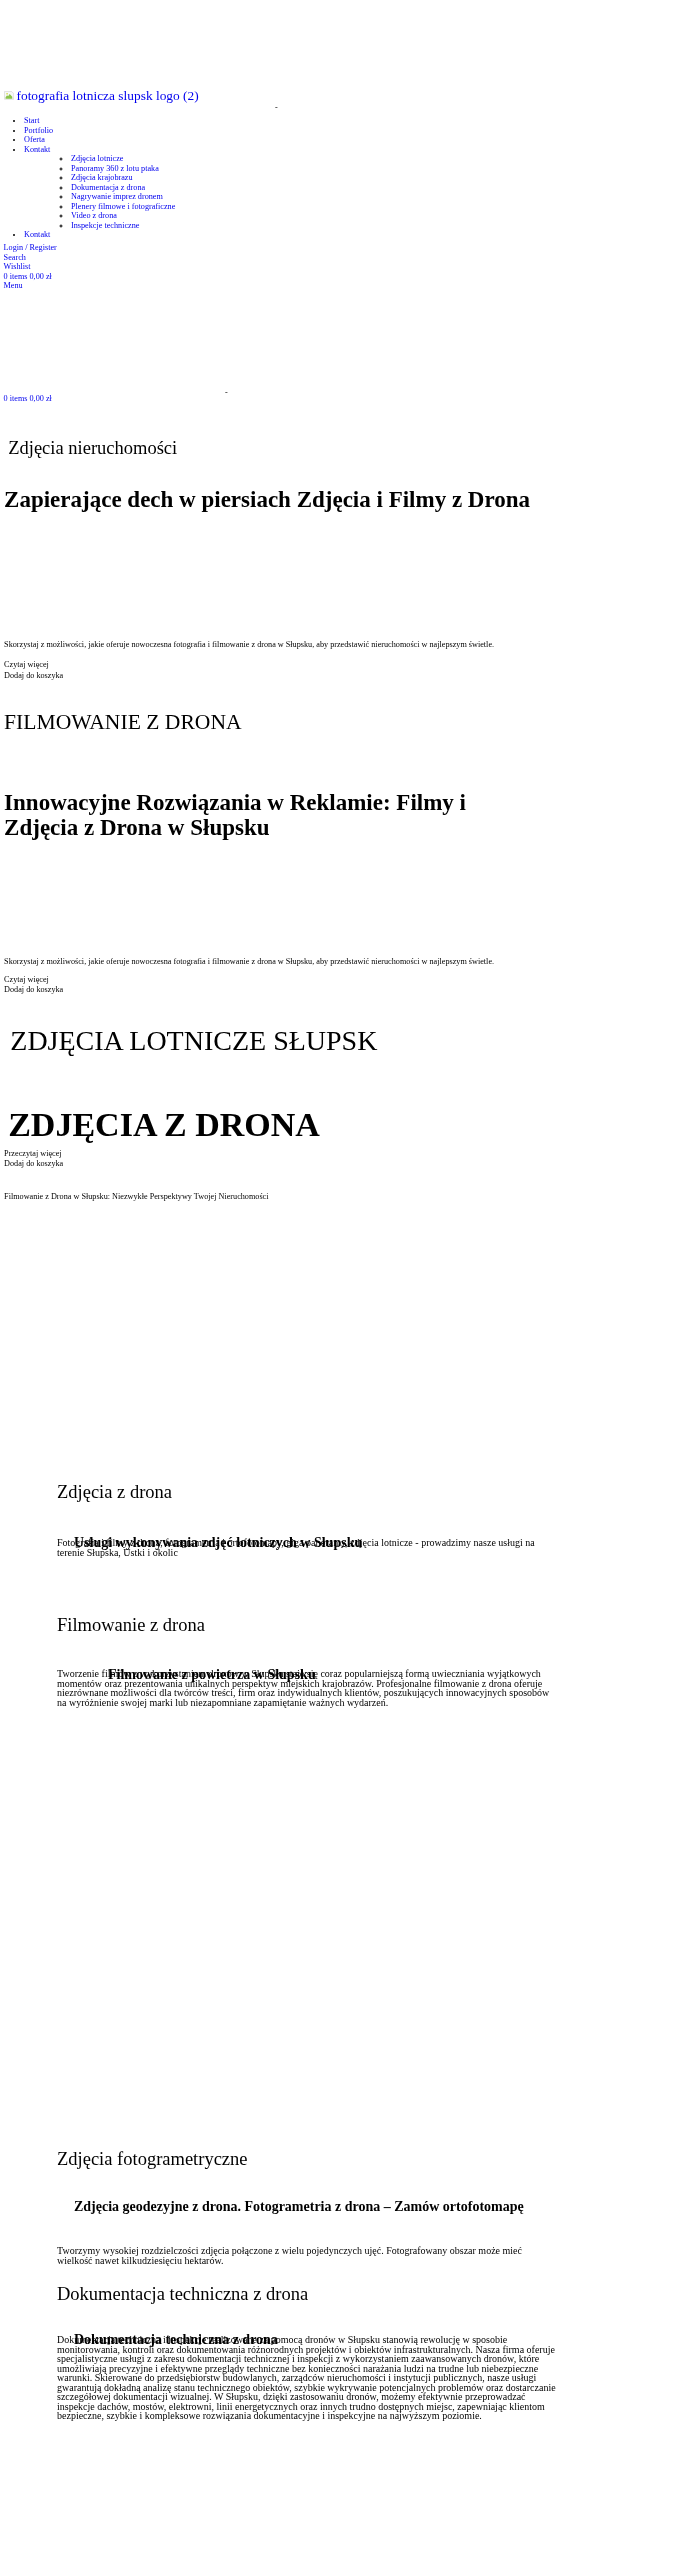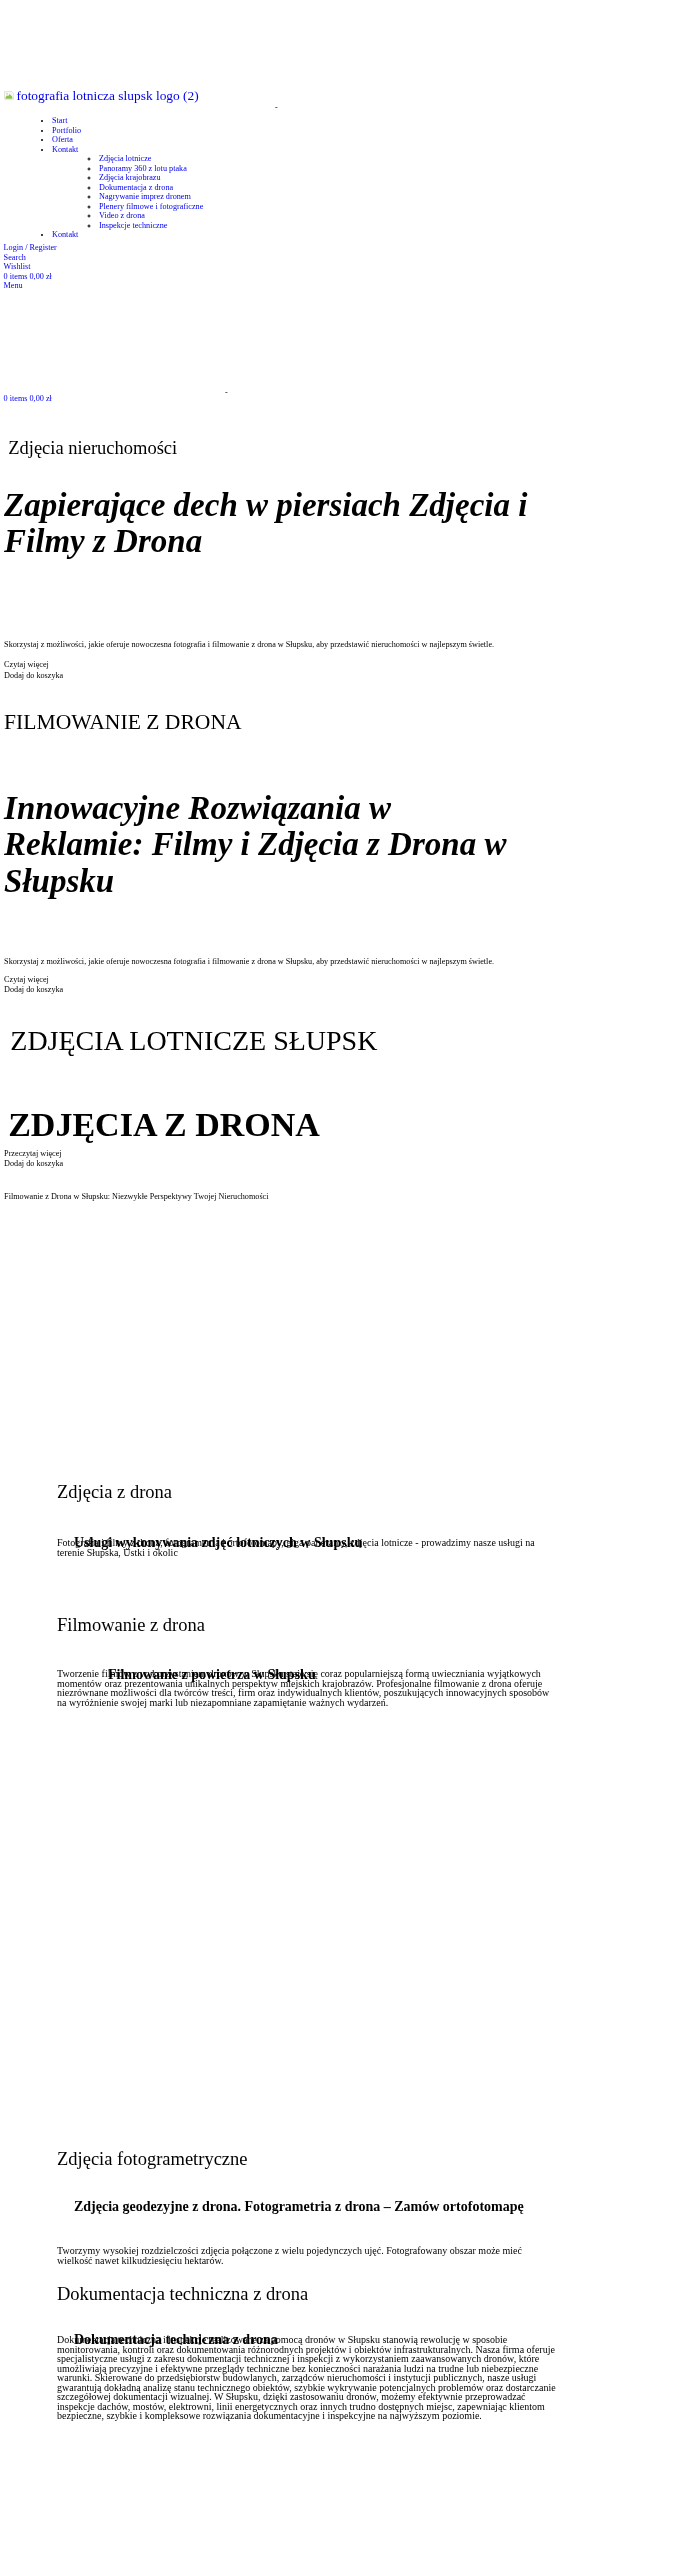--- a/index.html
+++ b/index.html
@@ -4,29 +4,29 @@
 <style>
   html,body{margin:0;padding:0;background:#fff;color:#000;
     font-family:"Liberation Serif","DejaVu Serif",serif;}
   #page{position:relative;width:696px;height:4001px;background:#fff;overflow:hidden;}
   .abs{position:absolute;}
   a{color:#0000ee;cursor:pointer;}
   .t16{font-size:8.2px;line-height:9.5px;}
   .cat36{font-size:18.5px;line-height:1.1;font-weight:400;margin:0;}
   .cat42{font-size:21.6px;line-height:1.1;font-weight:400;margin:0;}
   .cat54{font-size:28px;line-height:1.1;font-weight:400;margin:0;}
-  .hero{font-size:33px;line-height:1.1;font-weight:700;margin:0;width:526px;font-style:italic;}
+  .hero{font-size:23px;line-height:1.1;font-weight:700;margin:0;width:526px;}
   .hero66{font-size:34px;line-height:1.1;font-weight:700;margin:0;}
   .sec-h{font-size:18.5px;line-height:1.15;font-weight:400;margin:0;}
   .sec-b{font-size:14px;font-weight:700;margin:17px;}
   .sec-p{font-size:10px;line-height:9.5px;width:500px;margin:0;}
   ul{margin:0;list-style:disc;}
   li{font-size:8.2px;line-height:9.5px;}
   ul ul{list-style:circle;}
-  .nav-ul{padding-left:52px;}
+  .nav-ul{padding-left:24px;}
   .nav-ul ul{padding-left:47px;}
   .logo-link{font-size:13.4px;line-height:15.5px;}
   .bimg{display:inline-block;vertical-align:baseline;margin-right:2.1px;}
 </style>
 </head>
 <body>
 
 <div id="page">
 
   <div class="abs logo-link" style="top:88px;left:4.1px;width:216px;">

